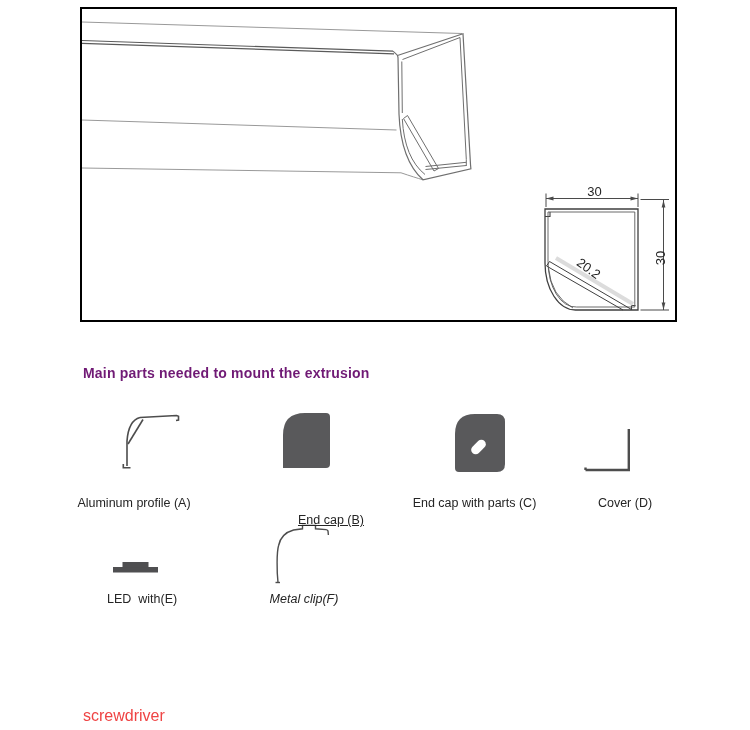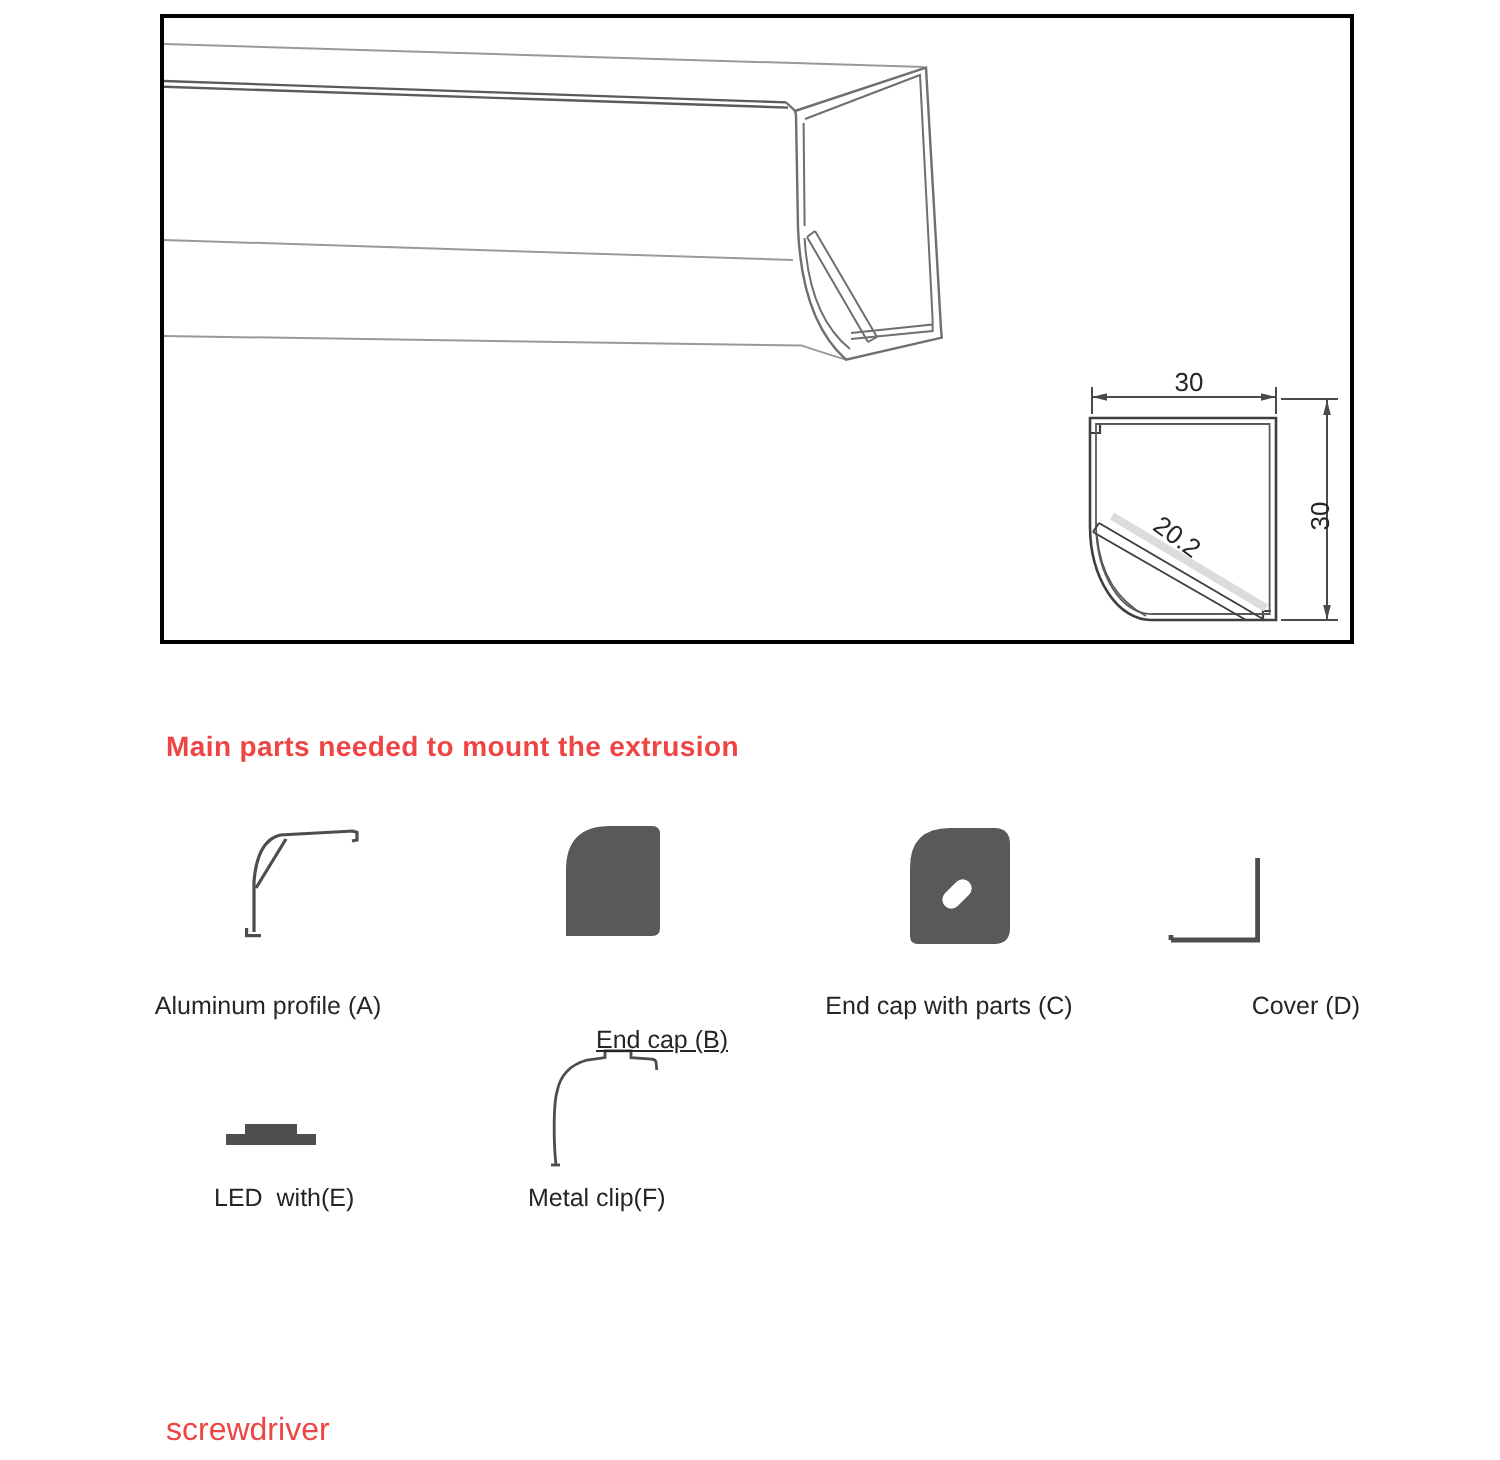--- a/index.html
+++ b/index.html
@@ -7,21 +7,21 @@
     position:relative;width:750px;height:730px;background:#ffffff;overflow:hidden;
     font-family:"Liberation Sans","DejaVu Sans",sans-serif;
   }
   .drawing-box{
     position:absolute;left:80px;top:7px;width:593px;height:311px;
     border:2px solid #000000;background:#ffffff;
   }
   .drawing-box svg{display:block;width:593px;height:311px;}
   .icons-svg{position:absolute;left:0;top:0;width:750px;height:730px;pointer-events:none;}
   .section-heading{
-    position:absolute;font-size:14px;font-weight:bold;color:#ef4444;
+    position:absolute;font-size:14px;font-weight:bold;color:#701a75;
     white-space:pre;letter-spacing:0.2px;
   }
   .part-label{
     position:absolute;font-size:12.5px;color:#252525;white-space:pre;
   }
   .tool-item{
     position:absolute;font-size:16px;color:#ef4444;white-space:pre;
   }
   .dim-text{
     font-family:"Liberation Sans","DejaVu Sans",sans-serif;
@@ -122,20 +122,20 @@
 
     <g fill="none" stroke="#4d4d4d" stroke-width="1.4">
       <path d="M275.5,582.5 L280,582.5"></path>
       <path d="M278,582.5 C276.8,572 276.6,552 278.6,545.5 Q281,533.5 293.5,530 L302.5,528.8 L302.5,525.4 L315.5,525.4 L315.5,528.8 L326,529.6 Q327.8,529.9 328,531 L328.4,535"></path>
     </g>
   </svg>
 
   <div class="part-label" style="left:64px;top:496px;width:140px;text-align:center;">Aluminum profile (A)</div>
   <div class="part-label" style="left:244px;top:513px;width:120px;text-align:right;text-decoration:underline;">End cap (B)</div>
   <div class="part-label" style="left:392px;top:496px;width:165px;text-align:center;">End cap with parts (C)</div>
-  <div class="part-label" style="left:606px;top:496px;width:74px;text-align:right;">Cover (D)</div>
+  <div class="part-label" style="left:588px;top:496px;width:74px;text-align:center;">Cover (D)</div>
 
   <div class="part-label" style="left:107px;top:592px;">LED  with(E)</div>
-  <div class="part-label" style="left:264px;top:592px;width:80px;">Metal clip(F)</div>
+  <div class="part-label" style="left:264px;top:592px;width:80px;text-align:center;font-style:italic;">Metal clip(F)</div>
 
   <div class="tool-item" style="left:83px;top:707px;">screwdriver</div>
 
 </div>
 
 </body></html>

